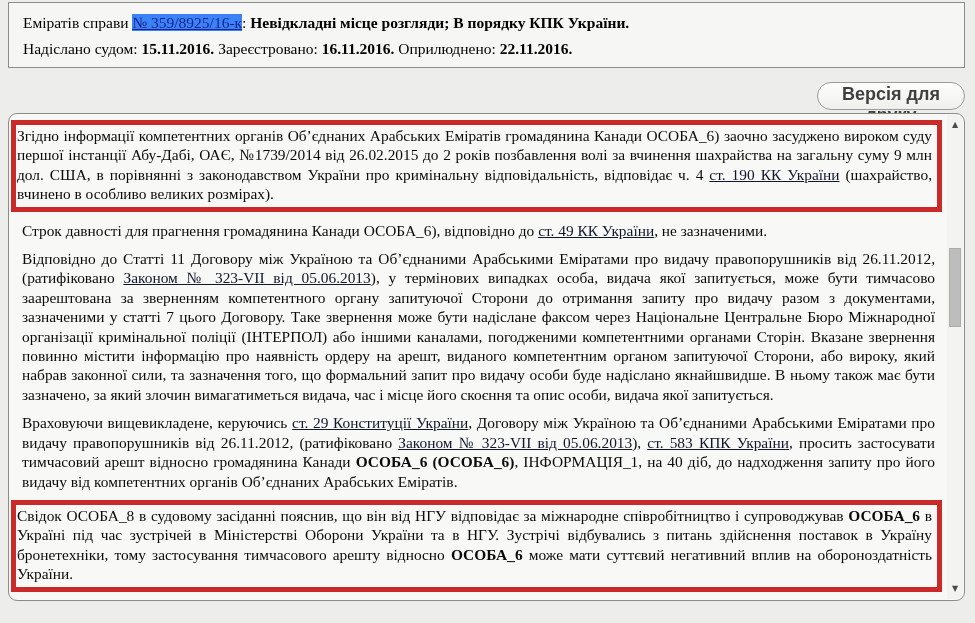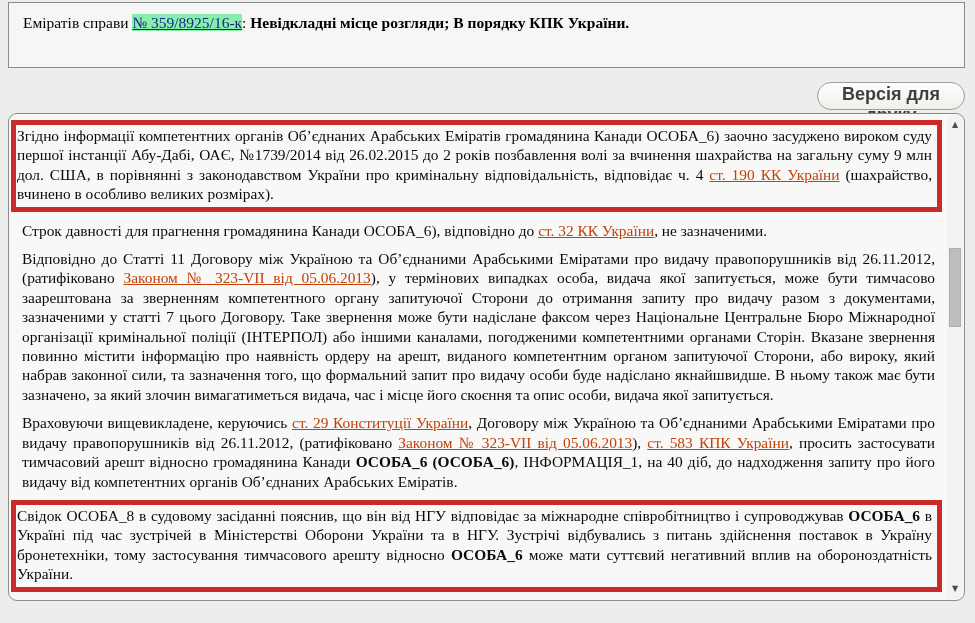--- a/index.html
+++ b/index.html
@@ -15,21 +15,21 @@
   .header-box {
     position: absolute; left: 8px; top: 2px; width: 957px; height: 66px;
     box-sizing: border-box;
     background: #f6f6f5;
     border: 1px solid #8c8c8c;
     padding: 11px 14px 0 14px;
     font-size: 15.5px; color: #000;
   }
   .header-line { margin-bottom: 8px; white-space: nowrap; }
   .case-link {
-    background: #86efac; color: #1b2490;
+    background: #3b82f6; color: #1b2490;
     text-decoration: underline; cursor: pointer;
   }
   .hdr-bold { font-weight: bold; }
 
   
   .print-btn {
     position: absolute; top: 82px; right: 10px;
     width: 148px; height: 28px;
     border-radius: 14px;
     border: 1px solid #9c9c9c;
@@ -55,21 +55,21 @@
     text-align: justify;
     font-size: 15.4px; line-height: 1.26; color: #0a0a0a;
   }
   p.para { margin: 9px 0; }
   p.para:first-child { margin-top: 3px; }
   p.para.highlight {
     border: 5px solid #cb2a2a;
     margin-left: -11px; margin-right: -7px;
     padding: 1px 5px 3px 1px;
   }
-  .doc-link { color: #c2410c; text-decoration: underline; cursor: pointer; }
+  .doc-link { color: #0f172a; text-decoration: underline; cursor: pointer; }
   .doc-bold { font-weight: bold; }
 
   
   .scrollbar {
     position: absolute; top: 1px; right: 1px; bottom: 1px; width: 16px;
     background: #f3f3f1;
     border-top-right-radius: 8px; border-bottom-right-radius: 8px;
   }
   .sb-arrow {
     position: absolute; left: 0; width: 16px; text-align: center;
@@ -85,28 +85,31 @@
     cursor: pointer;
   }
 </style>
 </head>
 <body>
 
 <div class="header-box">
   <div class="header-line">
     <span>Еміратів справи </span><a class="case-link">№ 359/8925/16-к</a><span>: </span><span class="hdr-bold">Невідкладні місце розгляди; В порядку КПК України.</span>
   </div>
+  <div class="header-line">
+    <span>Надіслано судом: </span><span class="hdr-bold">15.11.2016.</span><span> Зареєстровано: </span><span class="hdr-bold">16.11.2016.</span><span> Оприлюднено: </span><span class="hdr-bold">22.11.2016.</span>
+  </div>
 </div>
 
 <button class="print-btn">Версія для друку</button>
 
 <div class="content-box">
   <div class="doc-text" id="doc-paragraphs">
       <p class="para highlight"><span>Згідно інформації компетентних органів Об’єднаних Арабських Еміратів громадянина Канади ОСОБА_6) заочно засуджено вироком суду першої інстанції Абу-Дабі, ОАЄ, №1739/2014 від 26.02.2015 до 2 років позбавлення волі за вчинення шахрайства на загальну суму 9 млн дол. США, в порівнянні з законодавством України про кримінальну відповідальність, відповідає ч. 4 </span><a class="doc-link">ст. 190 КК України</a><span> (шахрайство, вчинено в особливо великих розмірах).</span></p>
-      <p class="para"><span>Строк давності для прагнення громадянина Канади ОСОБА_6), відповідно до </span><a class="doc-link">ст. 32 КК України</a><span>, не зазначеними.</span></p>
+      <p class="para"><span>Строк давності для прагнення громадянина Канади ОСОБА_6), відповідно до </span><a class="doc-link">ст. 49 КК України</a><span>, не зазначеними.</span></p>
       <p class="para"><span>Відповідно до Статті 11 Договору між Україною та Об’єднаними Арабськими Еміратами про видачу правопорушників від 26.11.2012, (ратифіковано </span><a class="doc-link">Законом № 323-VII від 05.06.2013</a><span>), у термінових випадках особа, видача якої запитується, може бути тимчасово заарештована за зверненням компетентного органу запитуючої Сторони до отримання запиту про видачу разом з документами, зазначеними у статті 7 цього Договору. Таке звернення може бути надіслане факсом через Національне Центральне Бюро Міжнародної організації кримінальної поліції (ІНТЕРПОЛ) або іншими каналами, погодженими компетентними органами Сторін. Вказане звернення повинно містити інформацію про наявність ордеру на арешт, виданого компетентним органом запитуючої Сторони, або вироку, який набрав законної сили, та зазначення того, що формальний запит про видачу особи буде надіслано якнайшвидше. В ньому також має бути зазначено, за який злочин вимагатиметься видача, час і місце його скоєння та опис особи, видача якої запитується.</span></p>
       <p class="para"><span>Враховуючи вищевикладене, керуючись </span><a class="doc-link">ст. 29 Конституції України</a><span>, Договору між Україною та Об’єднаними Арабськими Еміратами про видачу правопорушників від 26.11.2012, (ратифіковано </span><a class="doc-link">Законом № 323-VII від 05.06.2013</a><span>), </span><a class="doc-link">ст. 583 КПК України</a><span>, просить застосувати тимчасовий арешт відносно громадянина Канади </span><span class="doc-bold">ОСОБА_6 (ОСОБА_6)</span><span>, ІНФОРМАЦІЯ_1, на 40 діб, до надходження запиту про його видачу від компетентних органів Об’єднаних Арабських Еміратів.</span></p>
       <p class="para highlight"><span>Свідок ОСОБА_8 в судовому засіданні пояснив, що він від НГУ відповідає за міжнародне співробітництво і супроводжував </span><span class="doc-bold">ОСОБА_6</span><span> в Україні під час зустрічей в Міністерстві Оборони України та в НГУ. Зустрічі відбувались з питань здійснення поставок в Україну бронетехніки, тому застосування тимчасового арешту відносно </span><span class="doc-bold">ОСОБА_6</span><span> може мати суттєвий негативний вплив на обороноздатність України.</span></p>
     </div>
   <div class="scrollbar">
     <div class="sb-arrow up">▲</div>
     <div class="sb-thumb"></div>
     <div class="sb-arrow down">▼</div>
   </div>
 </div>

